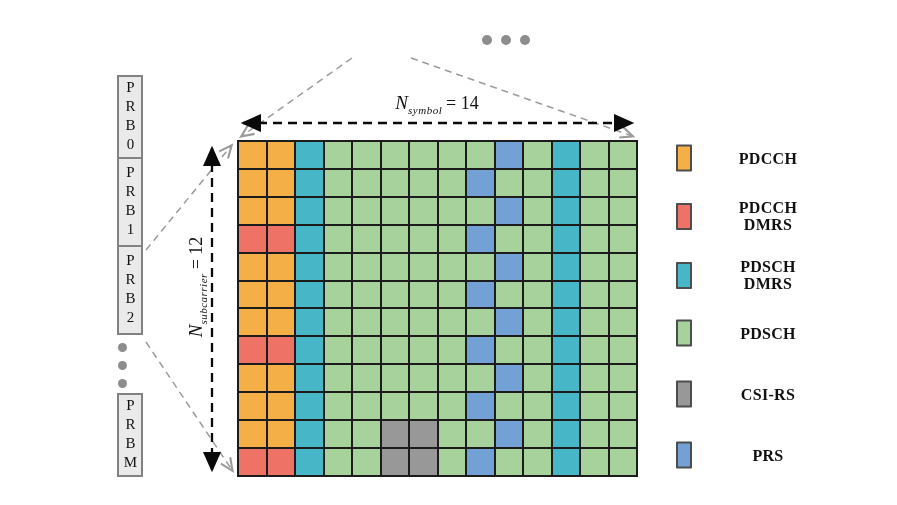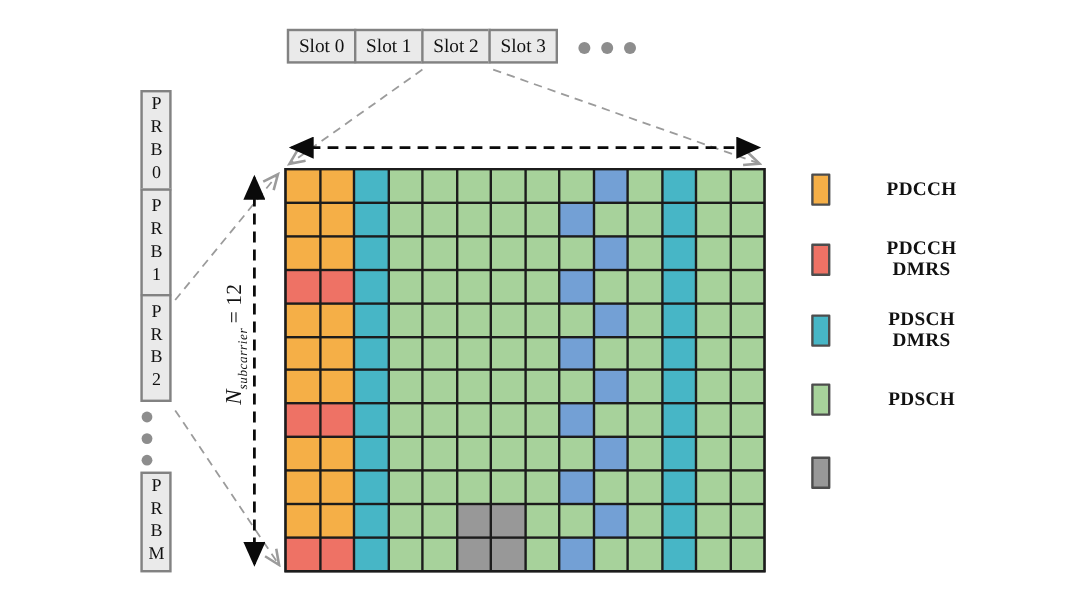--- a/index.html
+++ b/index.html
@@ -98,26 +98,20 @@
 
     <line x1="352" y1="58" x2="242" y2="136" stroke="#9b9b9b" stroke-width="1.5" stroke-dasharray="7 5" marker-end="url(#arrG)"></line>
     <line x1="411" y1="58" x2="632" y2="136" stroke="#9b9b9b" stroke-width="1.5" stroke-dasharray="7 5" marker-end="url(#arrG)"></line>
     <line x1="146" y1="250" x2="231" y2="146" stroke="#9b9b9b" stroke-width="1.5" stroke-dasharray="7 5" marker-end="url(#arrG)"></line>
     <line x1="146" y1="342" x2="232" y2="470" stroke="#9b9b9b" stroke-width="1.5" stroke-dasharray="7 5" marker-end="url(#arrG)"></line>
 
     <line x1="243" y1="123" x2="632" y2="123" stroke="#0a0a0a" stroke-width="2.3" stroke-dasharray="9 6" marker-start="url(#arrB)" marker-end="url(#arrB)"></line>
     <line x1="212" y1="148" x2="212" y2="470" stroke="#0a0a0a" stroke-width="2.3" stroke-dasharray="9 6" marker-start="url(#arrB)" marker-end="url(#arrB)"></line>
   </svg>
 
-  <div class="slot-bar">
-    <div class="slot-box">Slot 0</div>
-    <div class="slot-box">Slot 1</div>
-    <div class="slot-box">Slot 2</div>
-    <div class="slot-box">Slot 3</div>
-  </div>
   <div class="hdots">
     <div class="dot"></div>
     <div class="dot"></div>
     <div class="dot"></div>
   </div>
 
   <div class="prb-col">
     <div class="prb-box h84">
         <span>PRB0</span>
       </div>
@@ -130,20 +124,21 @@
   </div>
   <div class="vdots">
     <div class="dot"></div>
     <div class="dot"></div>
     <div class="dot"></div>
   </div>
   <div class="prb-box prb-m">
       <span>PRBM</span>
     </div>
 
+  <div class="math nsym"><span>N</span><sub>symbol</sub> <span class="eq">= 14</span></div>
   <div class="math nsub"><span>N</span><sub>subcarrier</sub> <span class="eq">= 12</span></div>
 
   <div class="grid" id="grid">
       <div class="cell" style="background: rgb(245, 175, 71);"></div>
       <div class="cell" style="background: rgb(245, 175, 71);"></div>
       <div class="cell" style="background: rgb(71, 182, 198);"></div>
       <div class="cell" style="background: rgb(167, 210, 155);"></div>
       <div class="cell" style="background: rgb(167, 210, 155);"></div>
       <div class="cell" style="background: rgb(167, 210, 155);"></div>
       <div class="cell" style="background: rgb(167, 210, 155);"></div>
@@ -332,16 +327,25 @@
         </div>
       </div>
       <div class="legend-item" style="top: 333px;">
         <div class="swatch" style="background: rgb(167, 210, 155);"></div>
         <div class="legend-label">
           <div>PDSCH</div>
         </div>
       </div>
       <div class="legend-item" style="top: 394px;">
         <div class="swatch" style="background: rgb(152, 152, 152);"></div>
+        <div class="legend-label">
+          <div>CSI-RS</div>
+        </div>
+      </div>
+      <div class="legend-item" style="top: 455px;">
+        <div class="swatch" style="background: rgb(115, 160, 213);"></div>
+        <div class="legend-label">
+          <div>PRS</div>
+        </div>
       </div>
     </div>
 
 </div>
 
 </body></html>

